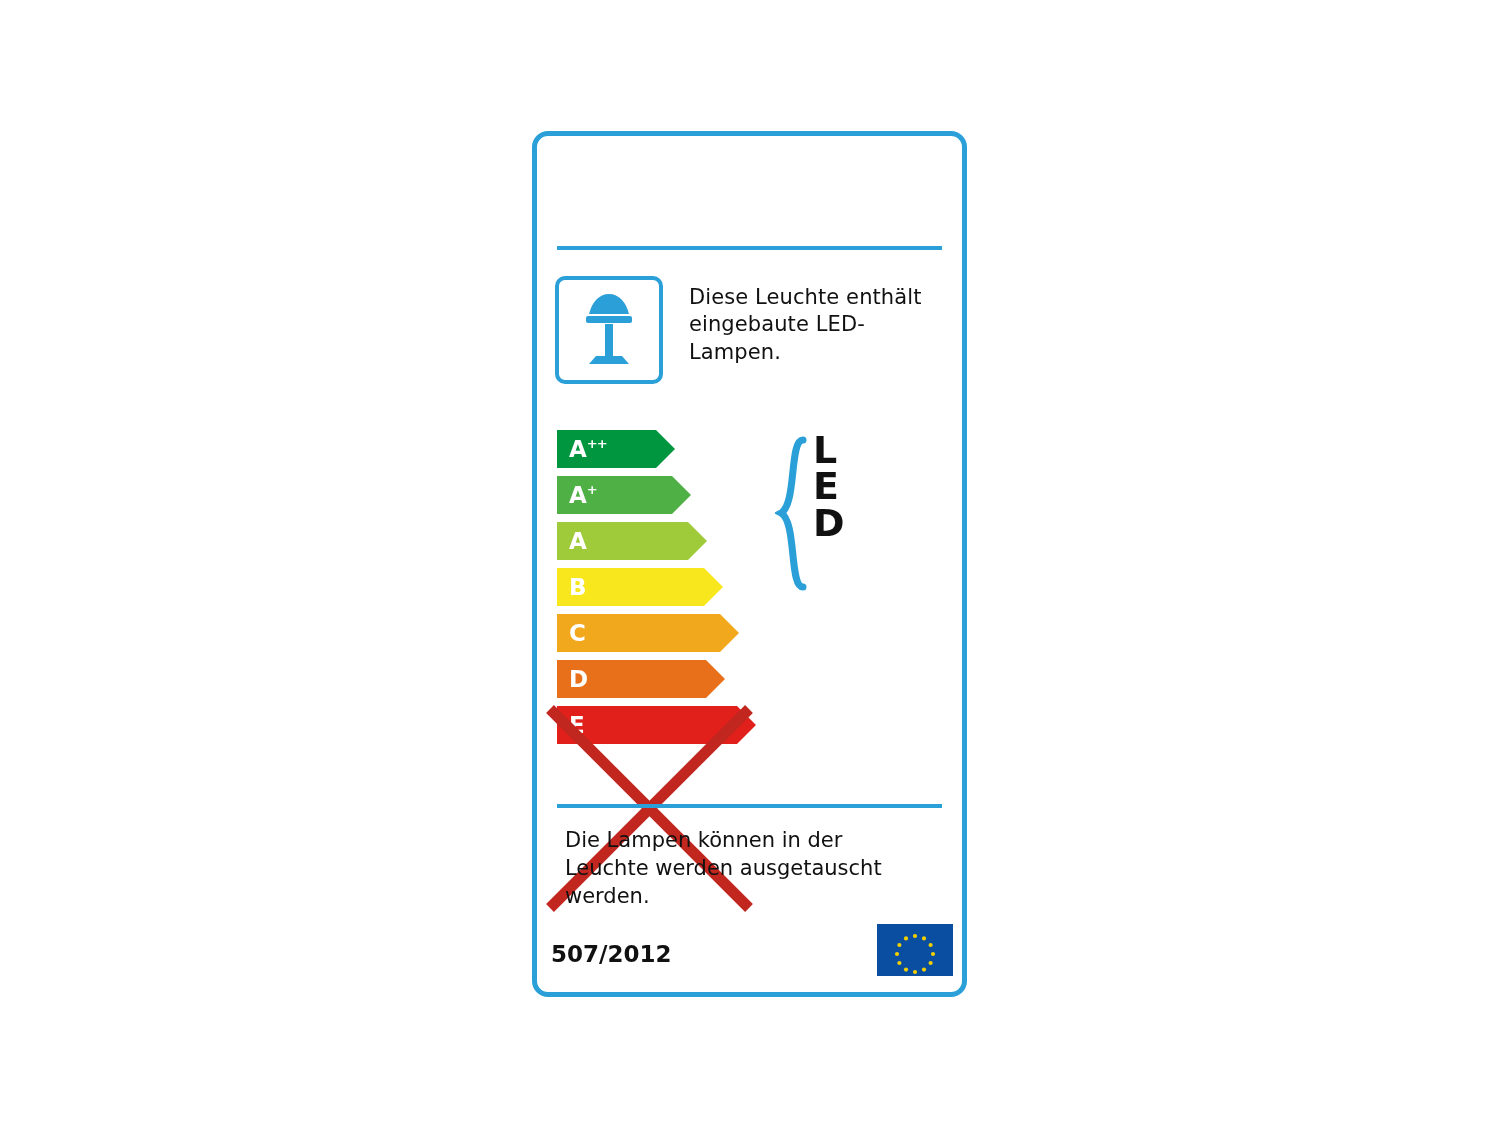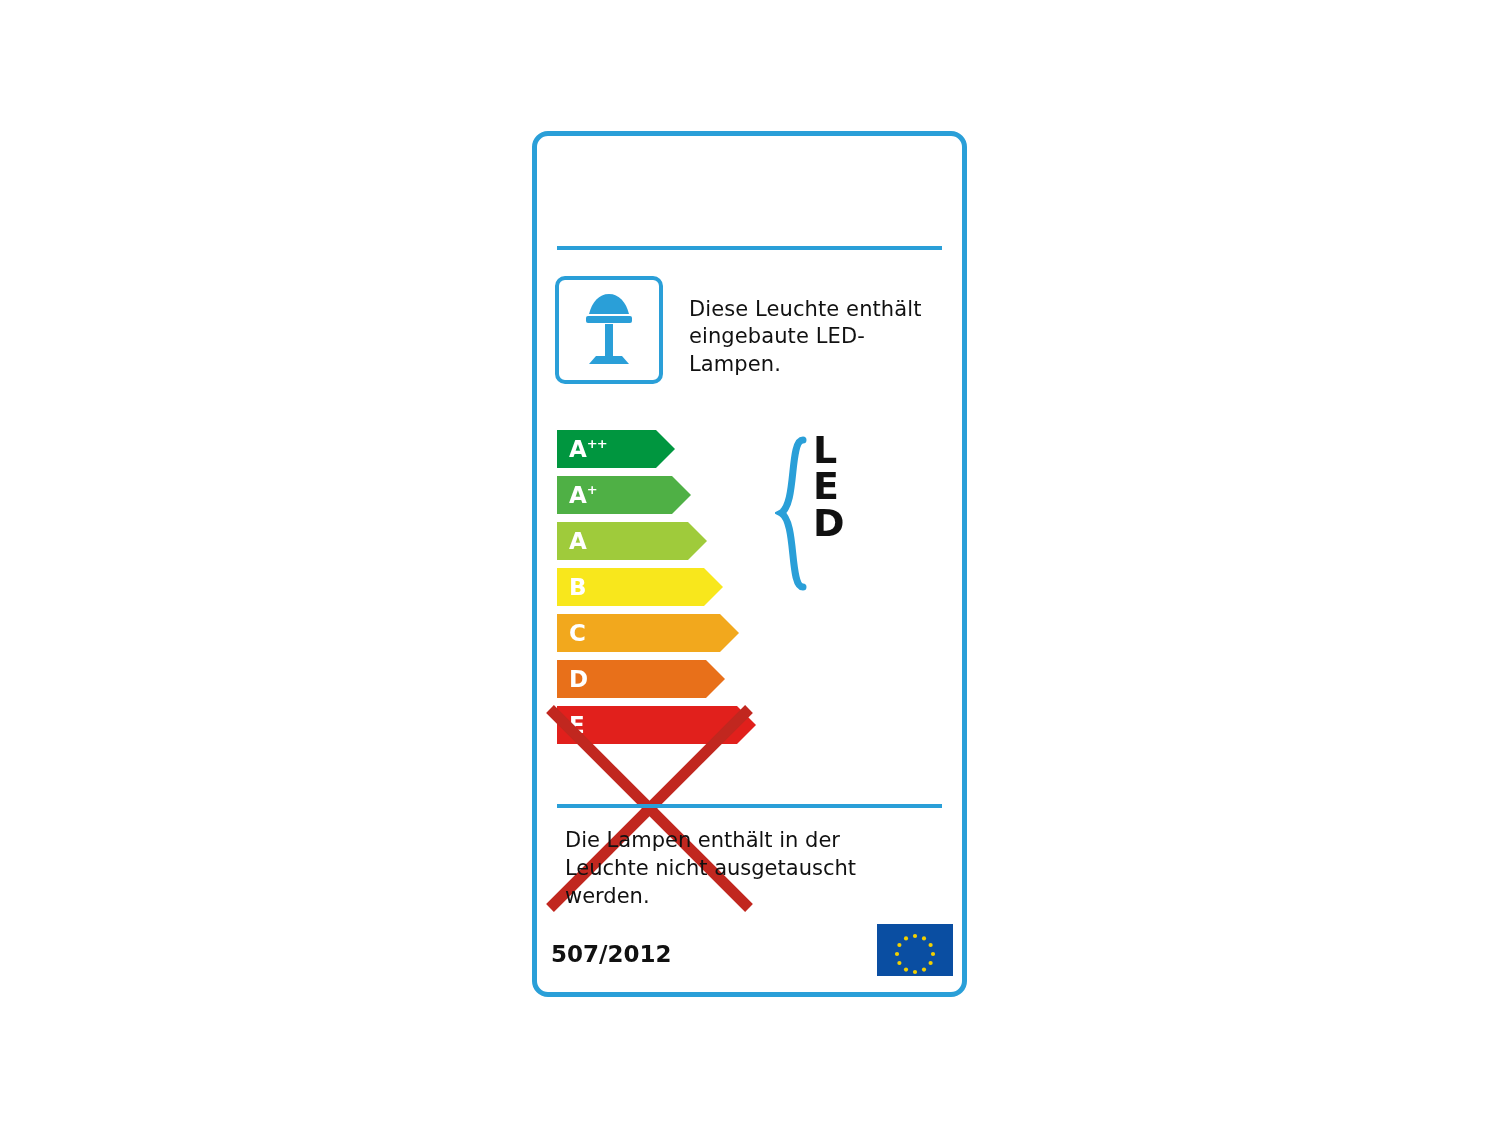--- a/index.html
+++ b/index.html
@@ -53,21 +53,20 @@
   
   #intro-text {
     position: absolute;
     left: 152px;
     top: 148px;
     width: 260px;
     font-size: 21px;
     line-height: 1.30;
     color: #111111;
     letter-spacing: 0.1px;
-    margin-top: 12px;
   }
 
   
   #scale {
     position: absolute;
     left: 12px;
     top: 294px;
     width: 200px;
   }
   .arrow-row {
@@ -215,21 +214,21 @@
     </svg>
     <div id="led-letters">
       <div>L</div>
       <div>E</div>
       <div>D</div>
     </div>
   </div>
 
   <div class="divider" id="divider-bottom"></div>
 
-  <div id="bottom-note">Die Lampen enthält in der Leuchte nicht ausgetauscht werden.</div>
+  <div id="bottom-note">Die Lampen können in der Leuchte werden ausgetauscht werden.</div>
 
   <div id="regulation">507/2012</div>
 
   <div id="eu-flag">
     <svg width="76" height="52" viewBox="0 0 76 52" aria-hidden="true">
       <rect width="76" height="52" fill="#0a4ea2"></rect>
       <g fill="#f2d000">
         <circle cx="38" cy="12" r="2.1"></circle>
         <circle cx="47" cy="14.4" r="2.1"></circle>
         <circle cx="53.6" cy="21" r="2.1"></circle>

